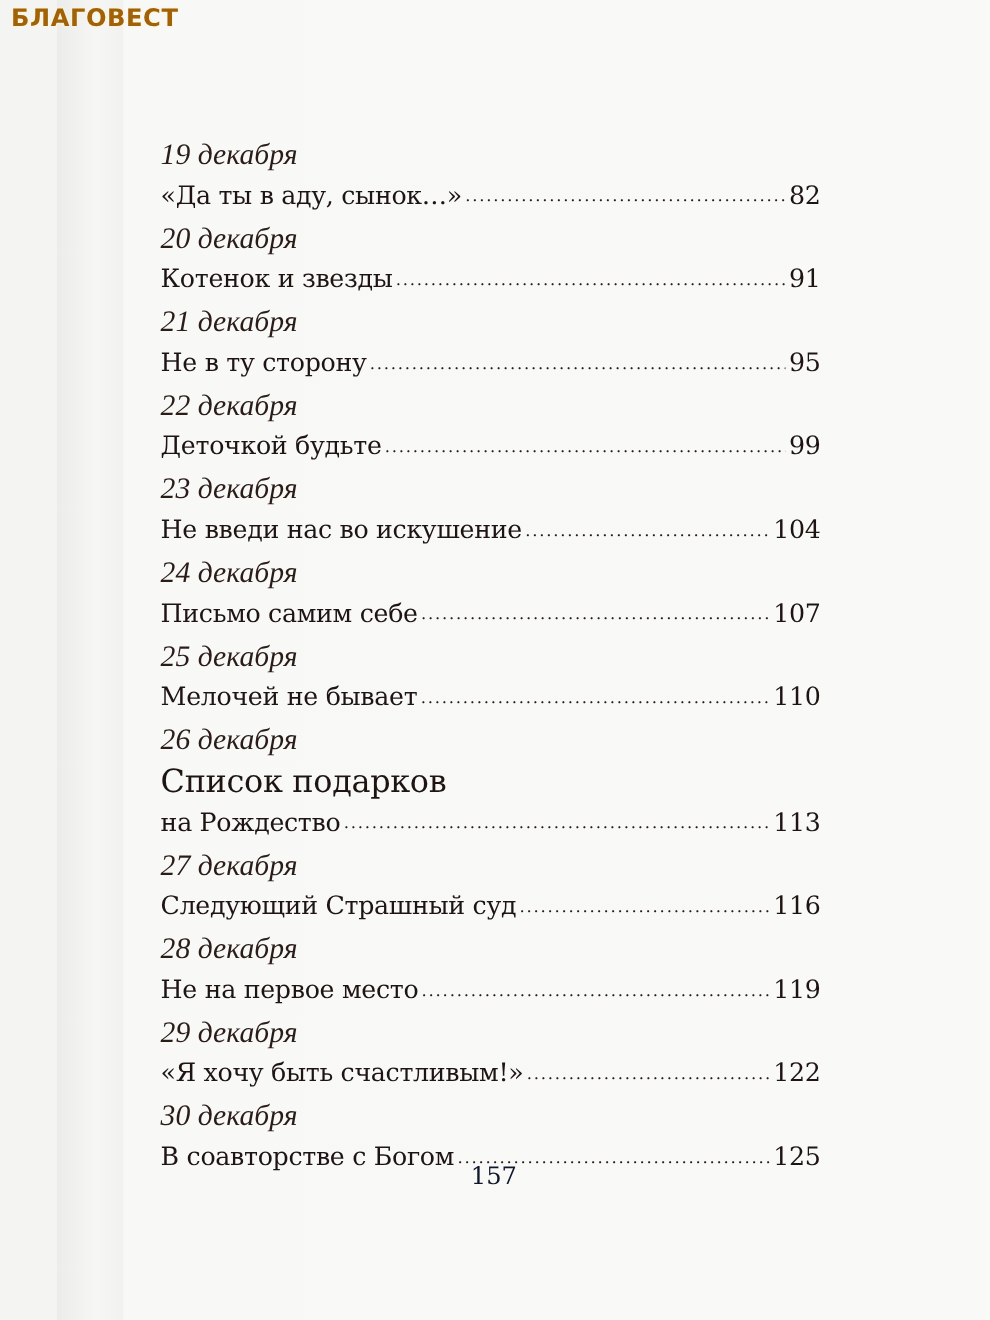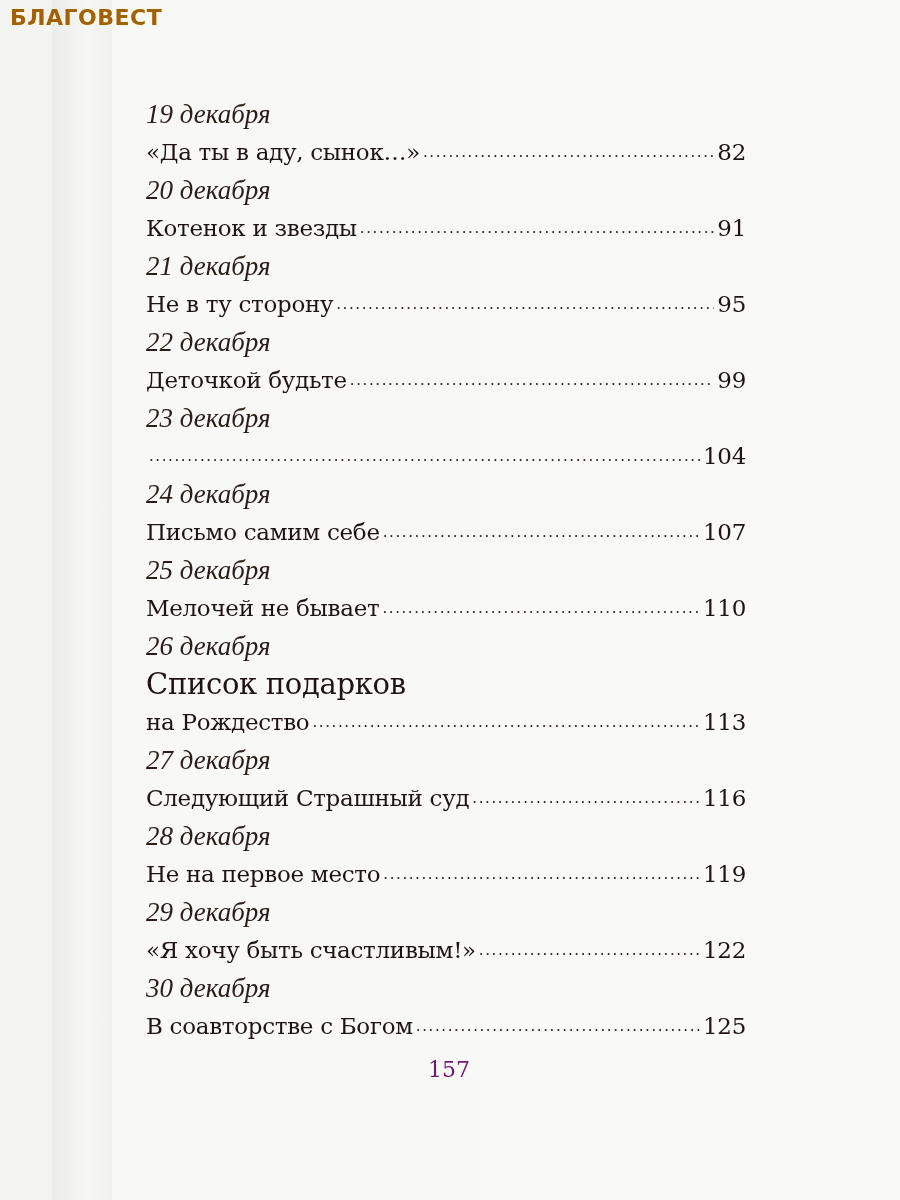--- a/index.html
+++ b/index.html
@@ -17,21 +17,21 @@
     background: linear-gradient(90deg, #ececeb 0%, #f6f6f5 60%, #f1f1f0 100%);
   }
   .watermark {
     position: absolute; left: 10px; top: 5px;
     font-family: "DejaVu Sans", sans-serif; font-weight: bold;
     font-size: 22px; letter-spacing: 0.5px;
     color: #a16207;
     text-shadow: 0 0 3px #fff4d8, 0 0 2px #fff4d8;
   }
   .toc {
-    position: absolute; left: 146px; top: 95px; width: 600px;
+    position: absolute; left: 146px; top: 121px; width: 600px;
   }
   .entry { margin: 0; }
   .date {
     font-family: "Liberation Serif", serif; font-style: italic;
     font-size: 27px; line-height: 38px; color: #2a1d18; height: 38px;
   }
   .line {
     display: flex; align-items: flex-start;
     font-family: "DejaVu Serif", serif; font-size: 23px;
     line-height: 38px; color: #1e1512; height: 38px;
@@ -42,21 +42,21 @@
   .leader {
     flex: 1; margin: 0 3px; overflow: hidden; white-space: nowrap;
     font-size: 15px; letter-spacing: 1.6px; color: #2a1d18;
   }
   .leader::before {
     content: "......................................................................................................................................................";
   }
   .page-num { white-space: nowrap; }
   .folio {
     position: absolute; left: 428px; top: 1057px;
-    font-family: "DejaVu Serif", serif; font-size: 22px; color: #701a75;
+    font-family: "DejaVu Serif", serif; font-size: 22px; color: #0f172a;
   }
 </style>
 </head>
 <body>
 
 <div class="page">
   <div class="spine"></div>
 </div>
 
 <div class="watermark">БЛАГОВЕСТ</div>
@@ -90,20 +90,21 @@
     <div class="date">22 декабря</div>
     <div class="line">
       <span class="title-text">Деточкой будьте</span>
       <span class="leader"></span>
       <span class="page-num">99</span>
     </div>
   </div>
   <div class="entry">
     <div class="date">23 декабря</div>
     <div class="line">
+      <span class="title-text">Не введи нас во искушение</span>
       <span class="leader"></span>
       <span class="page-num">104</span>
     </div>
   </div>
   <div class="entry">
     <div class="date">24 декабря</div>
     <div class="line">
       <span class="title-text">Письмо самим себе</span>
       <span class="leader"></span>
       <span class="page-num">107</span>

